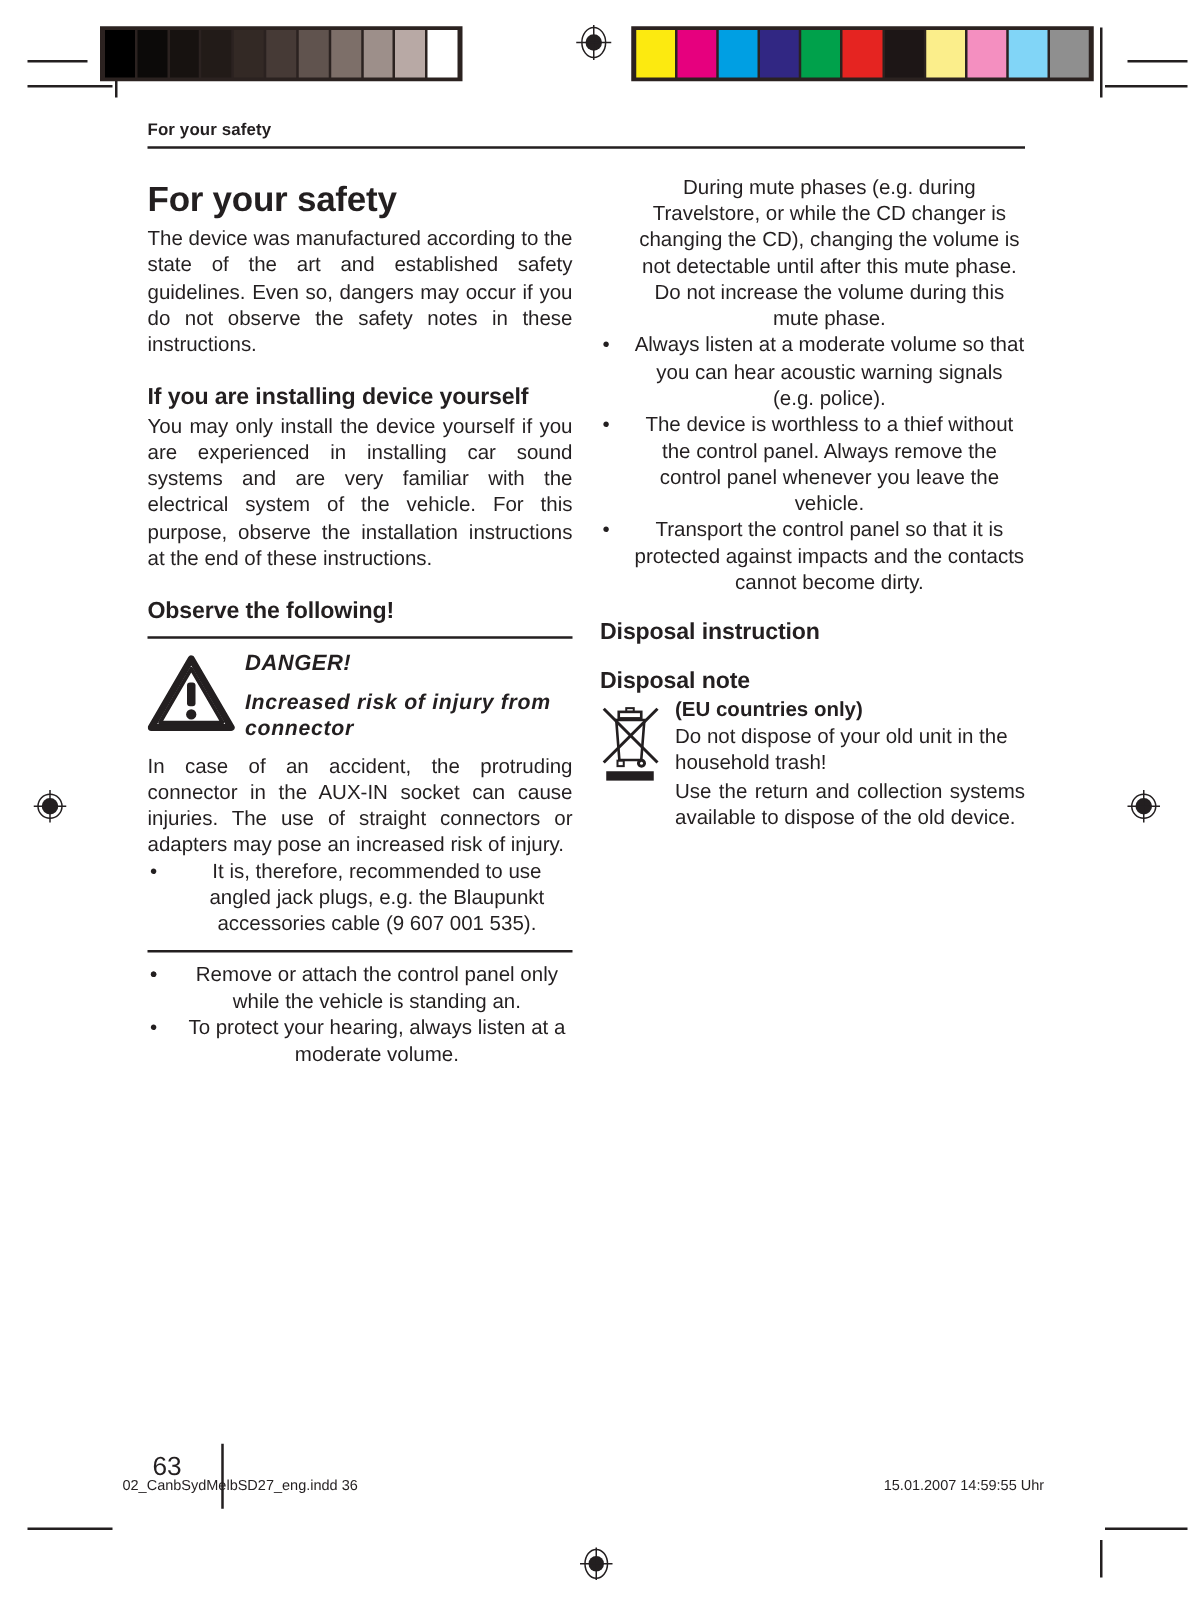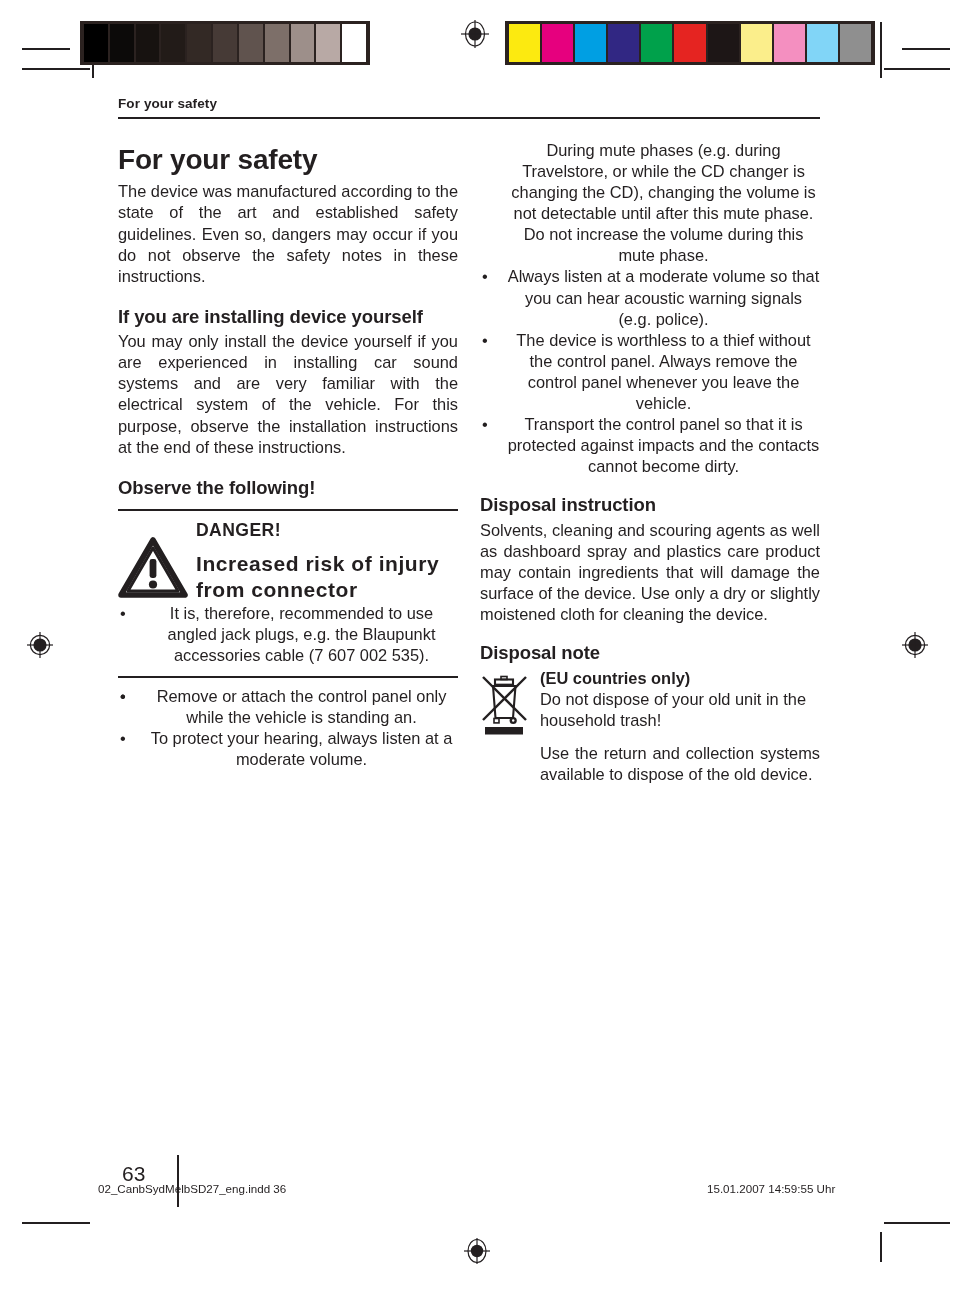--- a/index.html
+++ b/index.html
@@ -66,29 +66,29 @@
     font-size:16.4px;line-height:1.285;margin:0;
     text-align:center;
   }
   ul.bul li .dot{
     position:absolute;left:2px;top:0;font-size:16.4px;line-height:1.285;
   }
   ul.bul li.nobullet{padding-left:27px;}
 
   
   .rule-heavy{border-top:2.4px solid #231f20;margin:11px 0 9px 0;}
-  .danger-row{display:flex;align-items:flex-end;}
+  .danger-row{display:flex;align-items:center;font-style:italic;}
   .tri-wrap{width:78px;flex:0 0 78px;padding-top:3px;}
   .danger-txt{flex:1 1 auto;}
   .danger-h{
     font-size:17.6px;font-weight:bold;letter-spacing:.4px;
     line-height:1.22;margin:0 0 9px 0;
   }
   .danger-h2{
-    font-size:21px;font-weight:bold;letter-spacing:.55px;
+    font-size:17px;font-weight:bold;letter-spacing:.55px;
     line-height:1.24;margin:0;
   }
 
   
   .disp-row{display:flex;align-items:flex-start;margin-top:4px;}
   .weee-wrap{width:60px;flex:0 0 60px;padding-top:2px;}
   .disp-txt{flex:1 1 auto;}
   .disp-h{font-size:16.4px;font-weight:bold;line-height:1.28;margin:0;}
 
   
@@ -217,25 +217,26 @@
             <rect x="31.6" y="22" width="6.8" height="19" rx="2.4" fill="#231f20"></rect>
             <circle cx="35" cy="47.5" r="4.1" fill="#231f20"></circle>
           </svg>
         </div>
         <div class="danger-txt">
           <p class="danger-h">DANGER!</p>
           <p class="danger-h2">Increased risk of injury from connector</p>
         </div>
       </div>
 
+      <p class="body" style="margin-top:10px;">In case of an accident, the protruding connector in the AUX-IN socket can cause injuries. The use of straight connectors or adapters may pose an increased risk of injury.</p>
 
       <ul class="bul">
         <li>
           <span class="dot">•</span>
-          <span>It is, therefore, recommended to use angled jack plugs, e.g. the Blaupunkt accessories cable (7 607 002 535).</span>
+          <span>It is, therefore, recommended to use angled jack plugs, e.g. the Blaupunkt accessories cable (9 607 001 535).</span>
         </li>
       </ul>
 
       <div class="rule-heavy" style="margin-top:10px;margin-bottom:8px;"></div>
 
 
       <ul class="bul">
         <li>
           <span class="dot">•</span>
         </li>
@@ -268,21 +269,20 @@
           <span class="dot">•</span>
           <span>The device is worthless to a thief without the control panel. Always remove the control panel whenever you leave the vehicle.</span>
         </li>
         <li>
           <span class="dot">•</span>
           <span>Transport the control panel so that it is protected against impacts and the contacts cannot become dirty.</span>
         </li>
       </ul>
 
       <h2 class="sub tight">Disposal instruction</h2>
-      <p class="body">Solvents, cleaning and scouring agents as well as dashboard spray and plastics care product may contain ingredients that will damage the surface of the device. Use only a dry or slightly moistened cloth for cleaning the device.</p>
 
       <h2 class="sub tight">Disposal note</h2>
 
       <div class="disp-row">
         <div class="weee-wrap">
           <svg width="50" height="66" viewBox="0 0 50 66">
 
             <path d="M13 16 L15.5 48 L33 48 L35.5 16 Z" fill="none" stroke="#231f20" stroke-width="2.1"></path>
 
             <rect x="15" y="9.5" width="18" height="5.2" fill="none" stroke="#231f20" stroke-width="2.1"></rect>
@@ -295,21 +295,21 @@
 
             <line x1="3" y1="7" x2="46" y2="50" stroke="#231f20" stroke-width="2.4"></line>
             <line x1="46" y1="7" x2="3" y2="50" stroke="#231f20" stroke-width="2.4"></line>
 
             <rect x="5" y="57" width="38" height="7.5" fill="#231f20"></rect>
           </svg>
         </div>
         <div class="disp-txt">
           <p class="disp-h">(EU countries only)</p>
           <p class="plain">Do not dispose of your old unit in the household trash!</p>
-          <p class="body" style="margin-top:12px;">Use the return and collection systems available to dispose of the old device.</p>
+          <p class="body" style="margin-top:2px;">Use the return and collection systems available to dispose of the old device.</p>
         </div>
       </div>
     </div>
   </div>
 
   <div class="pagenum">63</div>
   <div class="pagerule"></div>
 
   <div class="footline" id="footer-file">02_CanbSydMelbSD27_eng.indd   36</div>
   <div class="footline" id="footer-date">15.01.2007   14:59:55 Uhr</div>

